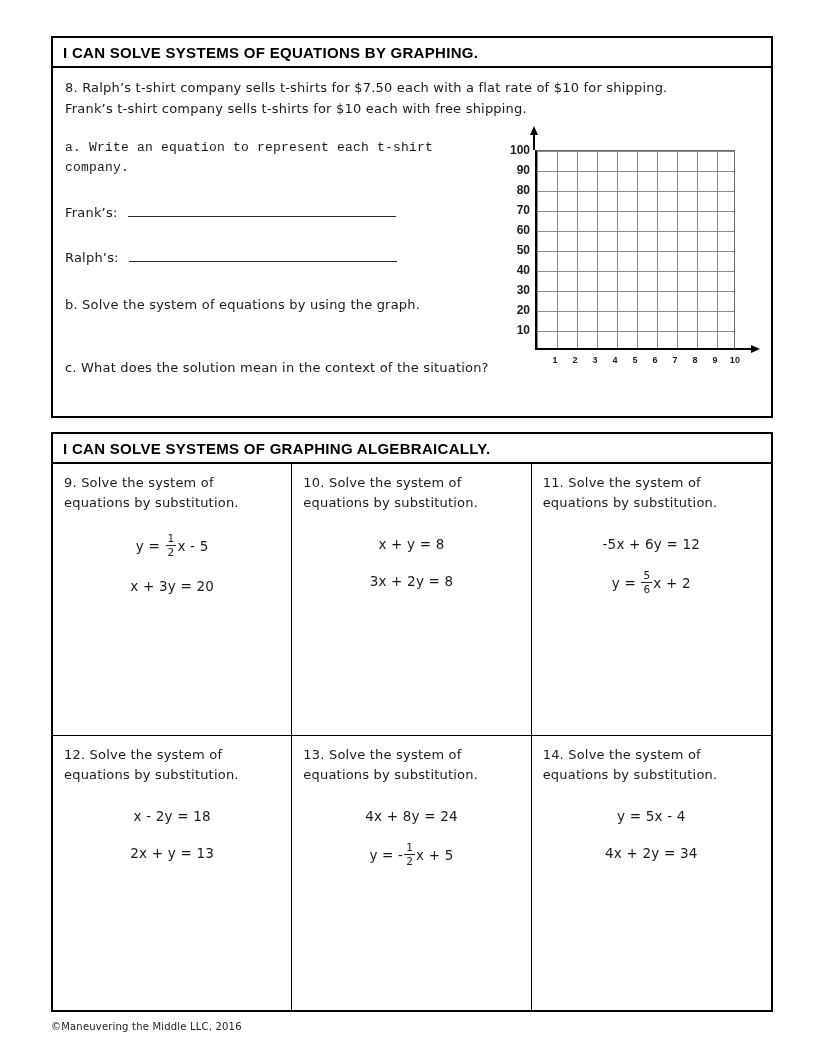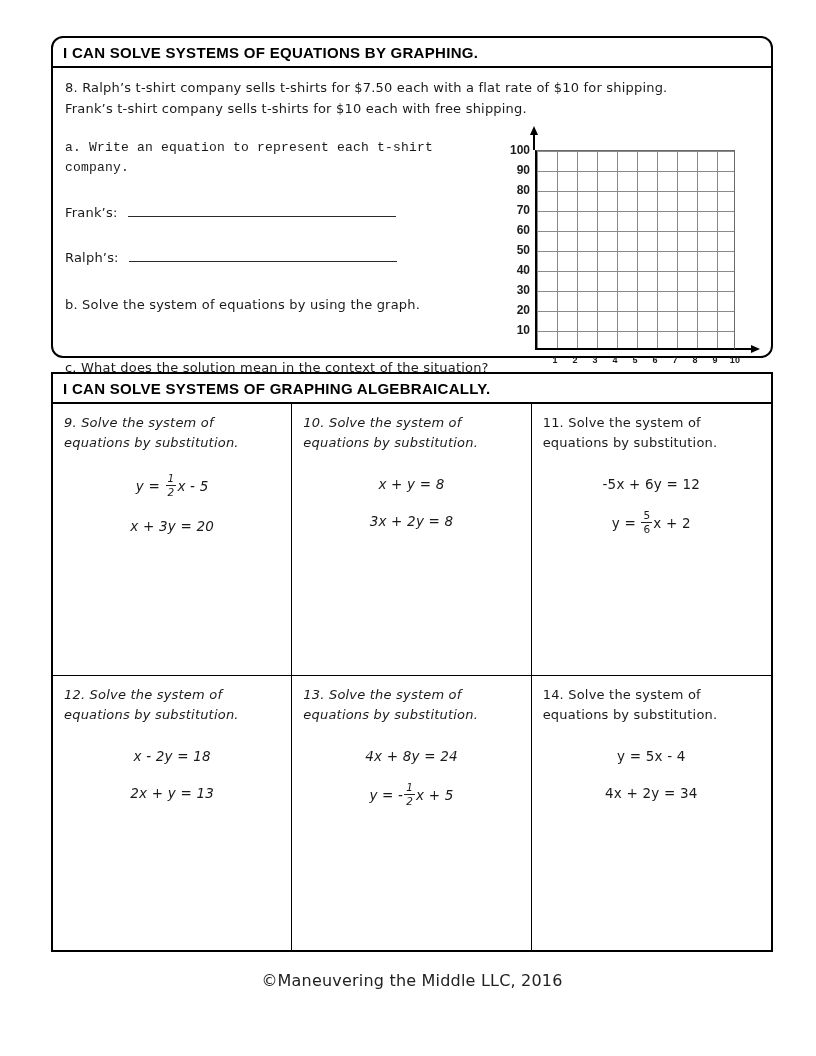--- a/index.html
+++ b/index.html
@@ -20,21 +20,21 @@
     border-bottom: 2px solid #000;
     padding: 6px 10px 5px 10px;
     font-family: "Liberation Sans", sans-serif;
     font-weight: 700;
     font-size: 15px;
     letter-spacing: 0.3px;
     color: #000;
   }
 
   
-  .graph-box { height: 322px; border-radius: 12px; }
+  .graph-box { height: 382px; }
   .graph-body { padding: 10px 14px 10px 12px; font-size: 13px; line-height: 1.6; letter-spacing: 0.2px; }
   .intro p { margin: 0; }
   .two-col { display: flex; margin-top: 4px; }
   .left-col { flex: 1 1 auto; padding-right: 6px; }
   .right-col { flex: 0 0 252px; padding-top: 26px; }
 
   .part-a { margin-top: 14px; font-family: Liberation Mono, monospace; }
   .blank-row { margin-top: 24px; white-space: nowrap; }
   .blank-row .lbl { display: inline-block; }
   .answer-blank {
@@ -82,36 +82,36 @@
   .x-arrowhead {
     position: absolute; right: -25px; bottom: -3.5px; width: 0; height: 0;
     border-top: 4.5px solid transparent; border-bottom: 4.5px solid transparent;
     border-left: 9px solid #000;
   }
 
   
   .algebra-box { margin-top: 14px; }
   .cells { display: grid; grid-template-columns: 1fr 1fr 1fr; grid-template-rows: 272px 274px; }
   .cell { padding: 9px 11px; font-size: 13px; line-height: 1.5; letter-spacing: 0.2px; }
-  .cell.col1, .cell.col2 { border-right: 1.5px solid #000; font-style: italic; }
+  .cell.col1, .cell.col2 { border-right: 1.5px solid #000; }
   .cell.row1 { border-bottom: 1.5px solid #000; }
   .cell .prompt { margin: 0; }
   .equations { margin-top: 22px; text-align: center; }
   .eq { font-size: 13.5px; margin-bottom: 17px; }
   .frac {
     display: inline-block; vertical-align: middle;
     text-align: center; font-size: 10.5px; line-height: 1.05; margin: 0 1px;
     position: relative; top: -1px;
   }
   .frac .num { display: block; border-bottom: 1px solid #222; padding: 0 2px 1px 2px; }
   .frac .den { display: block; padding-top: 1px; }
 
   .page-footer {
-    margin-top: 19px; text-align: center;
-    font-size: 16px; letter-spacing: 0.2px; color: #222;
+    margin-top: 9px; text-align: left;
+    font-size: 10px; letter-spacing: 0.2px; color: #222;
   }
 </style>
 </head>
 <body>
 
 <div class="sheet">
   <div class="content">
 
     <div class="box graph-box">
       <div class="box-header">I CAN SOLVE SYSTEMS OF EQUATIONS BY GRAPHING.</div>

